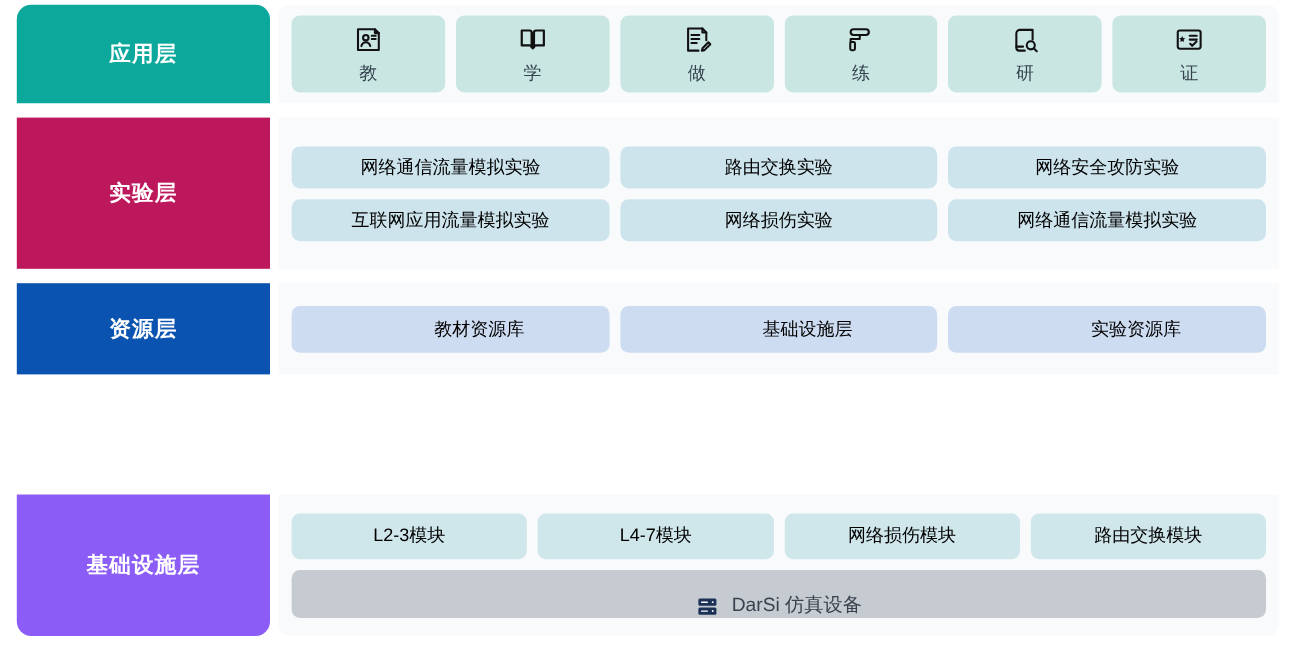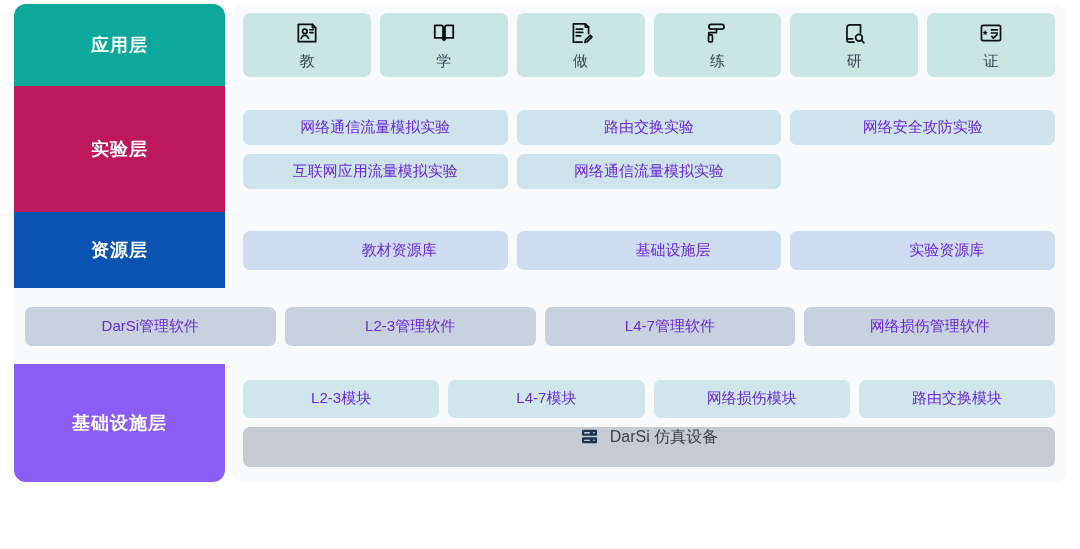--- a/index.html
+++ b/index.html
@@ -15,21 +15,21 @@
   }
   #architecture-diagram {
     position: relative;
     width: 1080px;
     height: 549px;
     background: #ffffff;
     box-sizing: border-box;
     padding: 4px 14px 6px 14px;
     display: flex;
     flex-direction: column;
-    gap: 0;
+    gap: 12px;
   }
   .layer-row {
     display: flex;
     align-items: stretch;
     gap: 7px;
   }
   
   .layer-label {
     width: 211px;
     flex: 0 0 211px;
@@ -65,21 +65,21 @@
   .grid-6 { grid-template-columns: repeat(6, 1fr); }
   .grid-4 { grid-template-columns: repeat(4, 1fr); }
   .grid-3 { grid-template-columns: repeat(3, 1fr); }
 
   .tile {
     display: flex;
     align-items: center;
     justify-content: center;
     border-radius: 7px;
     font-size: 15px;
-    color: #6d28d9;
+    color: #000000;
     text-align: center;
     box-sizing: border-box;
     white-space: nowrap;
   }
 
   
   .app-tile {
     flex-direction: column;
     gap: 6px;
     height: 64px;
@@ -97,21 +97,21 @@
   .res-tile  { height: 39px; background: #cedcf2; padding-left: 48px; }
   .sw-tile   { height: 39px; background: #c8d1de; }
   .infra-tile{ height: 38px; background: #cfe6ea; }
 
   .darsi-bar {
     margin-top: 9px;
     height: 40px;
     border-radius: 7px;
     background: #c6cbd1;
     display: flex;
-    align-items: flex-start;
+    align-items: flex-end;
     justify-content: center;
     gap: 11px;
     font-size: 16px;
     color: #39424d;
   }
   .darsi-bar .server-icon {
     width: 19px;
     height: 19px;
     display: block;
   }
@@ -202,45 +202,38 @@
   </div>
 
   <div class="layer-row" style="flex:0 0 126px">
     <div class="layer-label" style="background:#be185d">实验层</div>
     <div class="layer-content">
       <div class="tile-grid grid-3">
         <div class="tile exp-tile">网络通信流量模拟实验</div>
         <div class="tile exp-tile">路由交换实验</div>
         <div class="tile exp-tile">网络安全攻防实验</div>
         <div class="tile exp-tile">互联网应用流量模拟实验</div>
+        <div class="tile exp-tile">网络损伤实验</div>
         <div class="tile exp-tile">网络通信流量模拟实验</div>
       </div>
     </div>
   </div>
 
   <div class="layer-row" style="flex:0 0 76px">
     <div class="layer-label" style="background:#0a53b0">资源层</div>
     <div class="layer-content">
       <div class="tile-grid grid-3">
         <div class="tile res-tile">教材资源库</div>
         <div class="tile res-tile">基础设施层</div>
         <div class="tile res-tile">实验资源库</div>
       </div>
     </div>
   </div>
 
   <div class="layer-row" style="flex:0 0 76px">
-    <div class="layer-content">
-      <div class="tile-grid grid-4">
-        <div class="tile sw-tile">DarSi管理软件</div>
-        <div class="tile sw-tile">L2-3管理软件</div>
-        <div class="tile sw-tile">L4-7管理软件</div>
-        <div class="tile sw-tile">网络损伤管理软件</div>
-      </div>
-    </div>
   </div>
 
   <div class="layer-row" style="flex:0 0 118px">
     <div class="layer-label" style="background:#8b5cf6">基础设施层</div>
     <div class="layer-content">
       <div class="tile-grid grid-4">
         <div class="tile infra-tile">L2-3模块</div>
         <div class="tile infra-tile">L4-7模块</div>
         <div class="tile infra-tile">网络损伤模块</div>
         <div class="tile infra-tile">路由交换模块</div>

